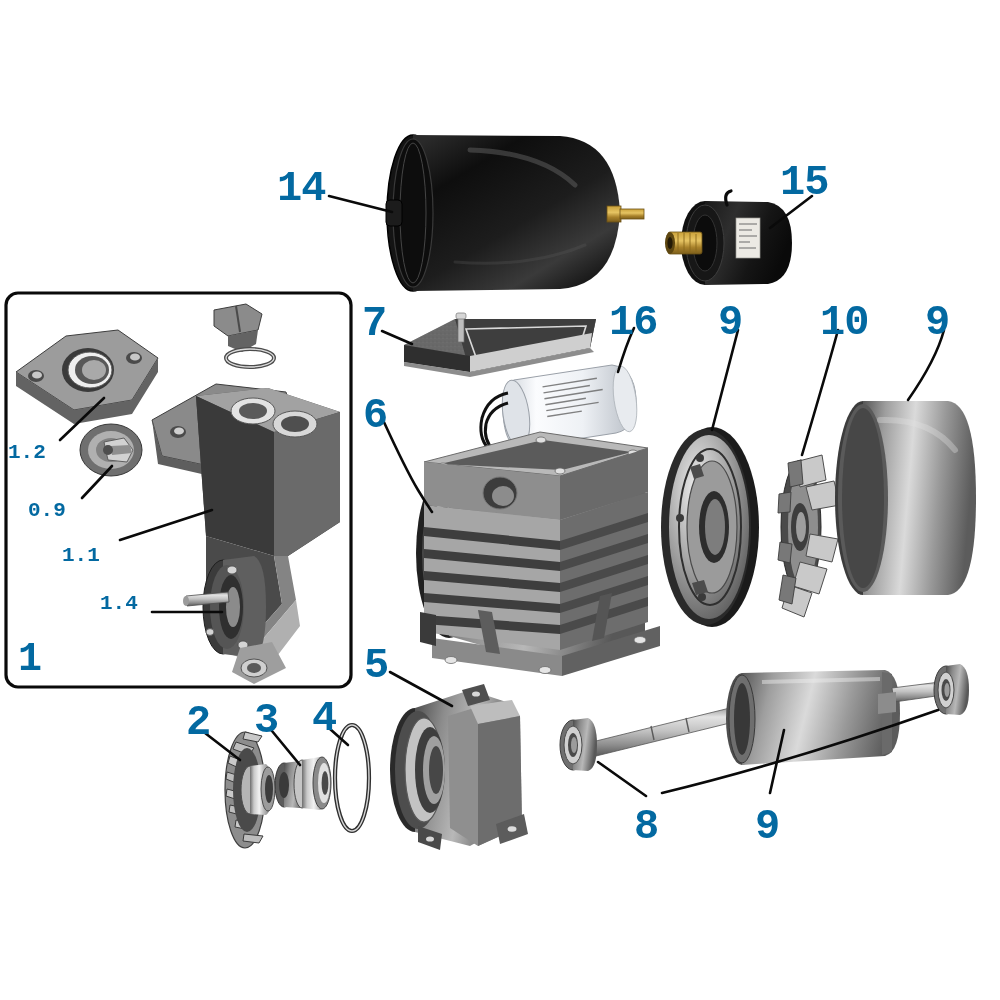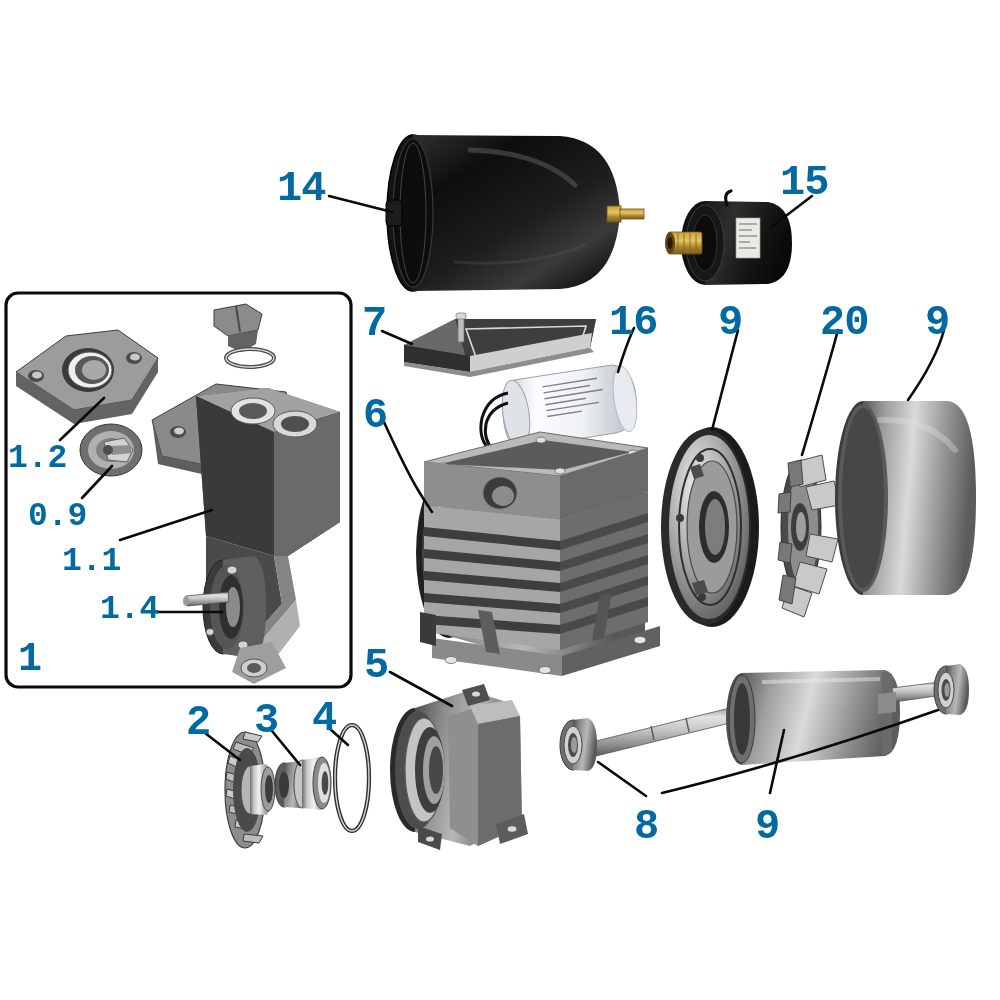--- a/index.html
+++ b/index.html
@@ -10,21 +10,21 @@
   .callout{
     position:absolute;
     font-family:Liberation Mono, monospace;
     font-weight:bold;
     color:#0369a1;
     line-height:1;
     white-space:nowrap;
     user-select:none;
   }
   .cal-major{font-size:42px;letter-spacing:-1px;}
-  .cal-sub{font-size:33px;letter-spacing:0px;}
+  .cal-sub{font-size:21px;letter-spacing:0px;}
   .cal-group{font-size:40px;}
 </style>
 </head>
 <body>
 
 <div id="stage">
 
 <svg id="svgroot" viewBox="0 0 1000 1000" xmlns="http://www.w3.org/2000/svg">
   <defs>
     <linearGradient id="gMetalV" x1="0" y1="0" x2="1" y2="0">
@@ -470,21 +470,21 @@
     <line x1="152" y1="612" x2="222" y2="612"></line>
   </g>
 </svg>
 
 <div id="callout-layer">
       <div class="callout cal-major" style="left: 277px; top: 168px;">14</div>
       <div class="callout cal-major" style="left: 780px; top: 162px;">15</div>
       <div class="callout cal-major" style="left: 362px; top: 303px;">7</div>
       <div class="callout cal-major" style="left: 609px; top: 302px;">16</div>
       <div class="callout cal-major" style="left: 718px; top: 302px;">9</div>
-      <div class="callout cal-major" style="left: 820px; top: 302px;">20</div>
+      <div class="callout cal-major" style="left: 820px; top: 302px;">10</div>
       <div class="callout cal-major" style="left: 925px; top: 302px;">9</div>
       <div class="callout cal-major" style="left: 363px; top: 395px;">6</div>
       <div class="callout cal-major" style="left: 364px; top: 645px;">5</div>
       <div class="callout cal-major" style="left: 186px; top: 702px;">2</div>
       <div class="callout cal-major" style="left: 254px; top: 700px;">3</div>
       <div class="callout cal-major" style="left: 312px; top: 698px;">4</div>
       <div class="callout cal-major" style="left: 634px; top: 806px;">8</div>
       <div class="callout cal-major" style="left: 755px; top: 806px;">9</div>
       <div class="callout cal-sub" style="left: 8px; top: 442px;">1.2</div>
       <div class="callout cal-sub" style="left: 28px; top: 500px;">0.9</div>

